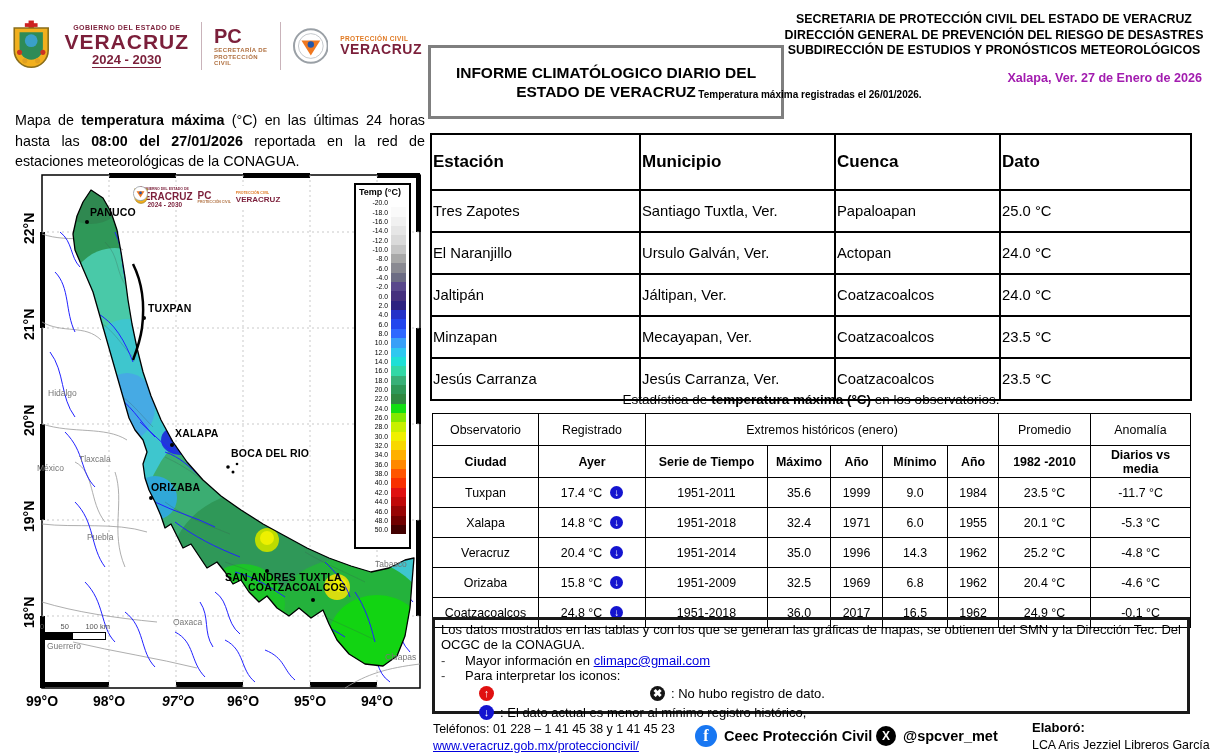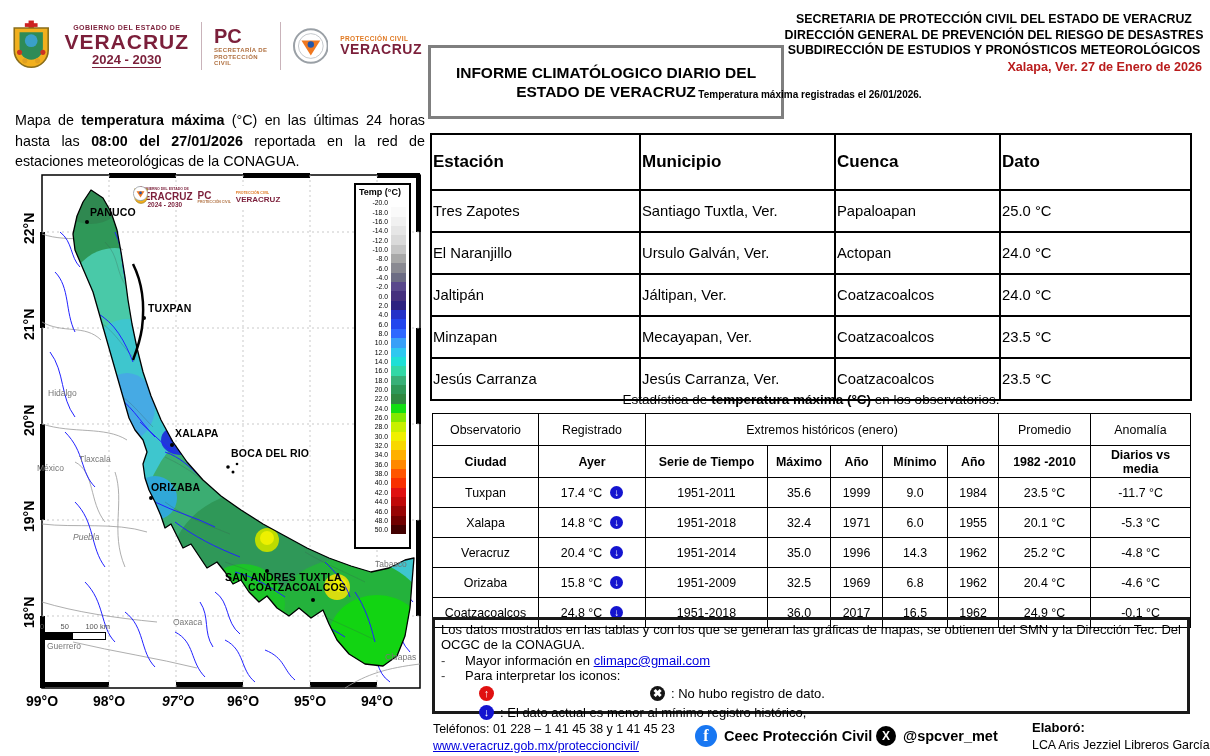--- a/index.html
+++ b/index.html
@@ -20,21 +20,21 @@
   .pcv-text{display:flex;flex-direction:column;line-height:1.1;}
   .pcv-top{font-size:6.5px;font-weight:bold;color:#e07820;letter-spacing:.4px;}
   .pcv-name{font-size:14px;font-weight:bold;color:#7B1F3A;letter-spacing:.5px;}
 
   
   .title-box{left:428px;top:10px;width:356px;height:74px;border:3px solid #7f7f7f;box-sizing:border-box;
              display:flex;align-items:center;justify-content:center;text-align:center;padding:0 16px;
              font-weight:bold;font-size:15.5px;line-height:1.25;margin-top:35px;}
   .agency{left:782px;top:12px;width:424px;text-align:center;font-weight:bold;font-size:12.4px;line-height:1.25;}
   .agency-line{white-space:nowrap;}
-  .dateline{text-align:right;padding-right:4px;color:#b91c1c;font-weight:bold;font-size:12.6px;margin-top:1px;}
+  .dateline{text-align:right;padding-right:4px;color:#a21caf;font-weight:bold;font-size:12.6px;margin-top:12px;}
 
   
   .intro{left:15px;top:96px;width:410px;font-size:14.3px;line-height:1.42;text-align:justify;}
 
   
   .map{left:15px;top:172px;width:415px;height:543px;}
   .map svg{position:absolute;left:0;top:0;}
   .map-logos{position:absolute;left:118px;top:14px;display:flex;align-items:center;gap:5px;background:#fff;padding:2px 4px;}
   .m-gov{display:flex;flex-direction:column;align-items:center;line-height:1;}
   .m-gov-top{font-size:3.5px;font-weight:bold;color:#7B1F3A;}
@@ -440,21 +440,21 @@
         <span class="city-label" style="left: 75px; top: 34px;">PANUCO</span>
         <span class="city-label" style="left: 133px; top: 130px;">TUXPAN</span>
         <span class="city-label" style="left: 160px; top: 255px;">XALAPA</span>
         <span class="city-label" style="left: 216px; top: 275px;">BOCA DEL RIO</span>
         <span class="city-label" style="left: 136px; top: 309px;">ORIZABA</span>
         <span class="city-label" style="left: 210px; top: 399px;">SAN ANDRES TUXTLA</span>
         <span class="city-label" style="left: 233px; top: 409px;">COATZACOALCOS</span>
         <span class="nb-label" style="left: 33px; top: 216px;">Hidalgo</span>
         <span class="nb-label" style="left: 22px; top: 291px;">México</span>
         <span class="nb-label" style="left: 64px; top: 282px;">Tlaxcala</span>
-        <span class="nb-label" style="left: 58px; top: 360px; font-style: italic;">Puebla</span>
+        <span class="nb-label" style="left: 72px; top: 360px;">Puebla</span>
         <span class="nb-label" style="left: 158px; top: 445px;">Oaxaca</span>
         <span class="nb-label" style="left: 32px; top: 469px;">Guerrero</span>
         <span class="nb-label" style="left: 360px; top: 387px;">Tabasco</span>
         <span class="nb-label" style="left: 370px; top: 480px;">Chiapas</span>
       </div>
 
     <div class="scalebar">
       <div class="sb-labels">
         <span>0</span>
         <span>50</span>

